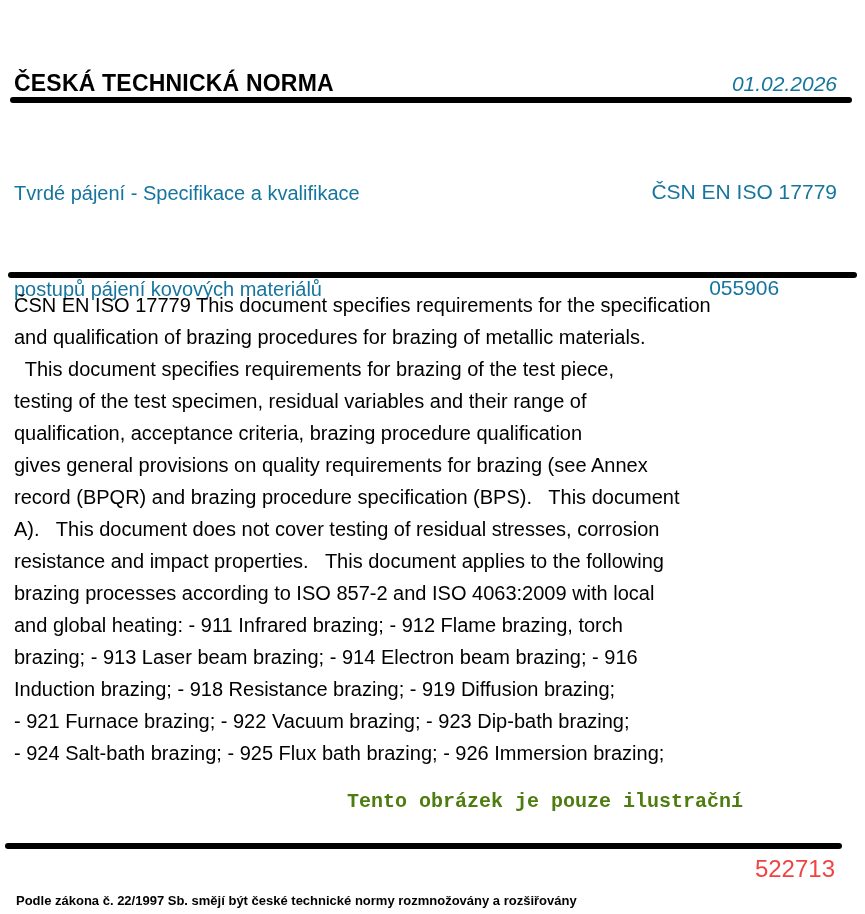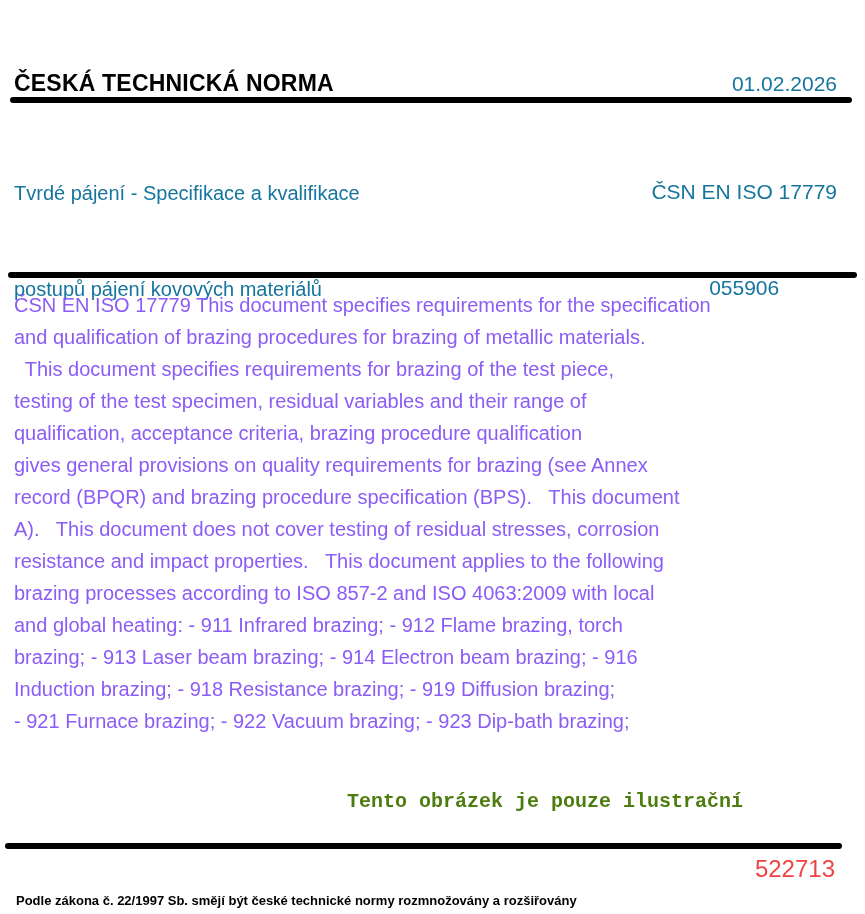--- a/index.html
+++ b/index.html
@@ -22,20 +22,21 @@
     letter-spacing: 0.2px;
     white-space: nowrap;
   }
   .header-date {
     position: absolute;
     right: 28px;
     top: 72px;
     font-size: 21px;
     color: #16759e;
     white-space: nowrap;
+    font-style: italic;
   }
   .rule {
     position: absolute;
     background: #000000;
     height: 6px;
     border-radius: 3px;
   }
   .rule-1 { left: 10px; top: 97px;  width: 842px; }
   .rule-2 { left: 8px;  top: 272px; width: 849px; }
   .rule-3 { left: 5px;  top: 843px; width: 837px; }
@@ -57,21 +58,21 @@
     color: #16759e;
     text-align: center;
     white-space: pre;
   }
   .abstract {
     position: absolute;
     left: 14px;
     top: 289px;
     font-size: 20px;
     line-height: 32px;
-    color: #8b5cf6;
+    color: #000000;
   }
   .abstract div { white-space: pre; }
   .caption {
     position: absolute;
     left: 347px;
     top: 790px;
     font-size: 20px;
     font-weight: bold;
     color: #4d7c0f;
     white-space: nowrap;
@@ -127,20 +128,21 @@
     <div>qualification, acceptance criteria, brazing procedure qualification</div>
     <div>gives general provisions on quality requirements for brazing (see Annex</div>
     <div>record (BPQR) and brazing procedure specification (BPS).   This document</div>
     <div>A).   This document does not cover testing of residual stresses, corrosion</div>
     <div>resistance and impact properties.   This document applies to the following</div>
     <div>brazing processes according to ISO 857-2 and ISO 4063:2009 with local</div>
     <div>and global heating: - 911 Infrared brazing; - 912 Flame brazing, torch</div>
     <div>brazing; - 913 Laser beam brazing; - 914 Electron beam brazing; - 916</div>
     <div>Induction brazing; - 918 Resistance brazing; - 919 Diffusion brazing;</div>
     <div>- 921 Furnace brazing; - 922 Vacuum brazing; - 923 Dip-bath brazing;</div>
+    <div>- 924 Salt-bath brazing; - 925 Flux bath brazing; - 926 Immersion brazing;</div>
   </div>
 
   <div class="caption">Tento obrázek je pouze ilustrační</div>
 
   <div class="rule rule-3"></div>
 
   <div class="legal">
     <div>Podle zákona č. 22/1997 Sb. smějí být české technické normy rozmnožovány a rozšiřovány</div>
     
   </div>

